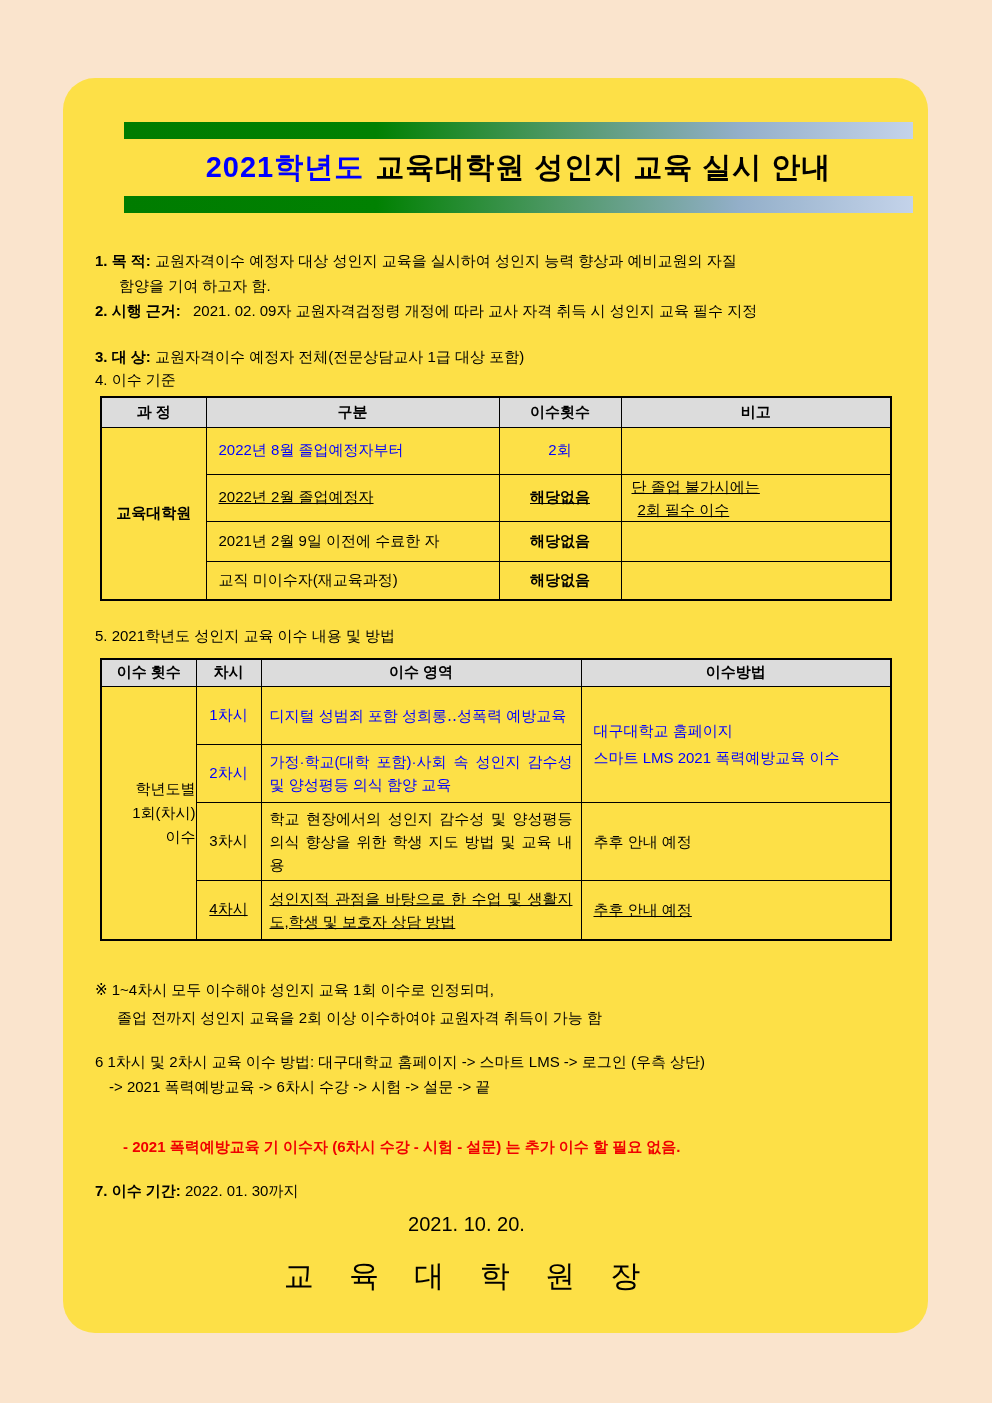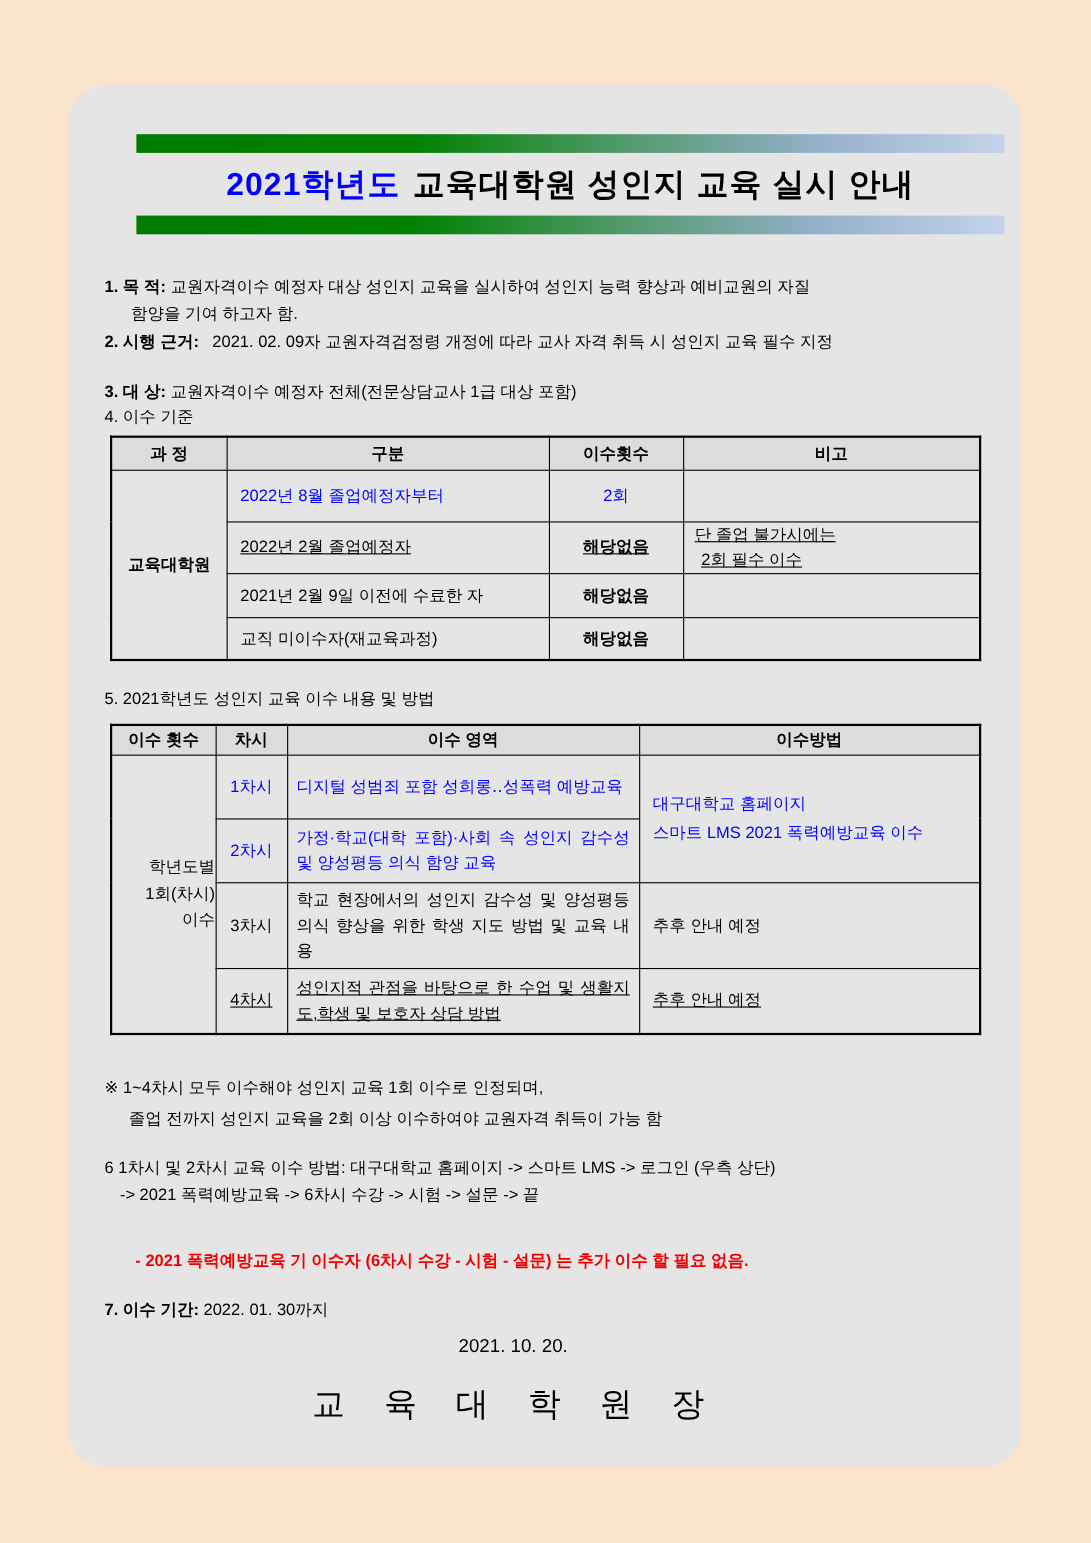--- a/index.html
+++ b/index.html
@@ -6,21 +6,21 @@
   html,body { width:992px; height:1403px; }
   body {
     background:#FAE4CD;
     font-family:"Liberation Sans","DejaVu Sans",sans-serif;
     color:#000;
     position:relative;
   }
   .panel {
     position:absolute; left:63px; top:78px;
     width:865px; height:1255px;
-    background:#e5e5e5; border-radius:32px;
+    background:#fde047; border-radius:32px;
     overflow:hidden;
   }
   .title-block { margin:44px 15px 0 61px; width:789px; }
   .grad-bar {
     height:17px;
     background:linear-gradient(90deg,#007C00 0%,#018102 32%,#4E9866 55%,#93AFC9 78%,#C4D3EA 100%);
   }
   .doc-title {
     height:57px; display:flex; align-items:center; justify-content:center;
     font-size:29px; font-weight:bold; letter-spacing:1px; white-space:nowrap;
@@ -64,21 +64,21 @@
   .area-cell { padding:4px 8px; line-height:23px; text-align:justify; word-break:break-all; }
   .method-cell { padding-left:12px; line-height:27px;margin-left:32px; }
 
   .note-block { margin-top:35px; line-height:28px; }
   .note-block .n2 { padding-left:22px; }
   .s6 { margin-top:17px; line-height:25px; }
   .s6 .n2 { padding-left:14px; }
   .red-note { margin-top:35px; line-height:25px; padding-left:28px; color:#F00000; font-weight:bold; }
   .s7 { margin-top:19px; line-height:25px; }
   .footer { width:calc(100% - 60px); text-align:center; }
-  .date-line { margin-top:10px; font-size:17px; line-height:22px; }
+  .date-line { margin-top:10px; font-size:20px; line-height:22px; }
   .signature { margin-top:21px; font-size:30px; letter-spacing:9px; word-spacing:9px; white-space:nowrap; }
 </style>
 </head>
 <body>
 
 <div class="panel">
 
   <div class="title-block">
     <div class="grad-bar"></div>
     <div class="doc-title">

